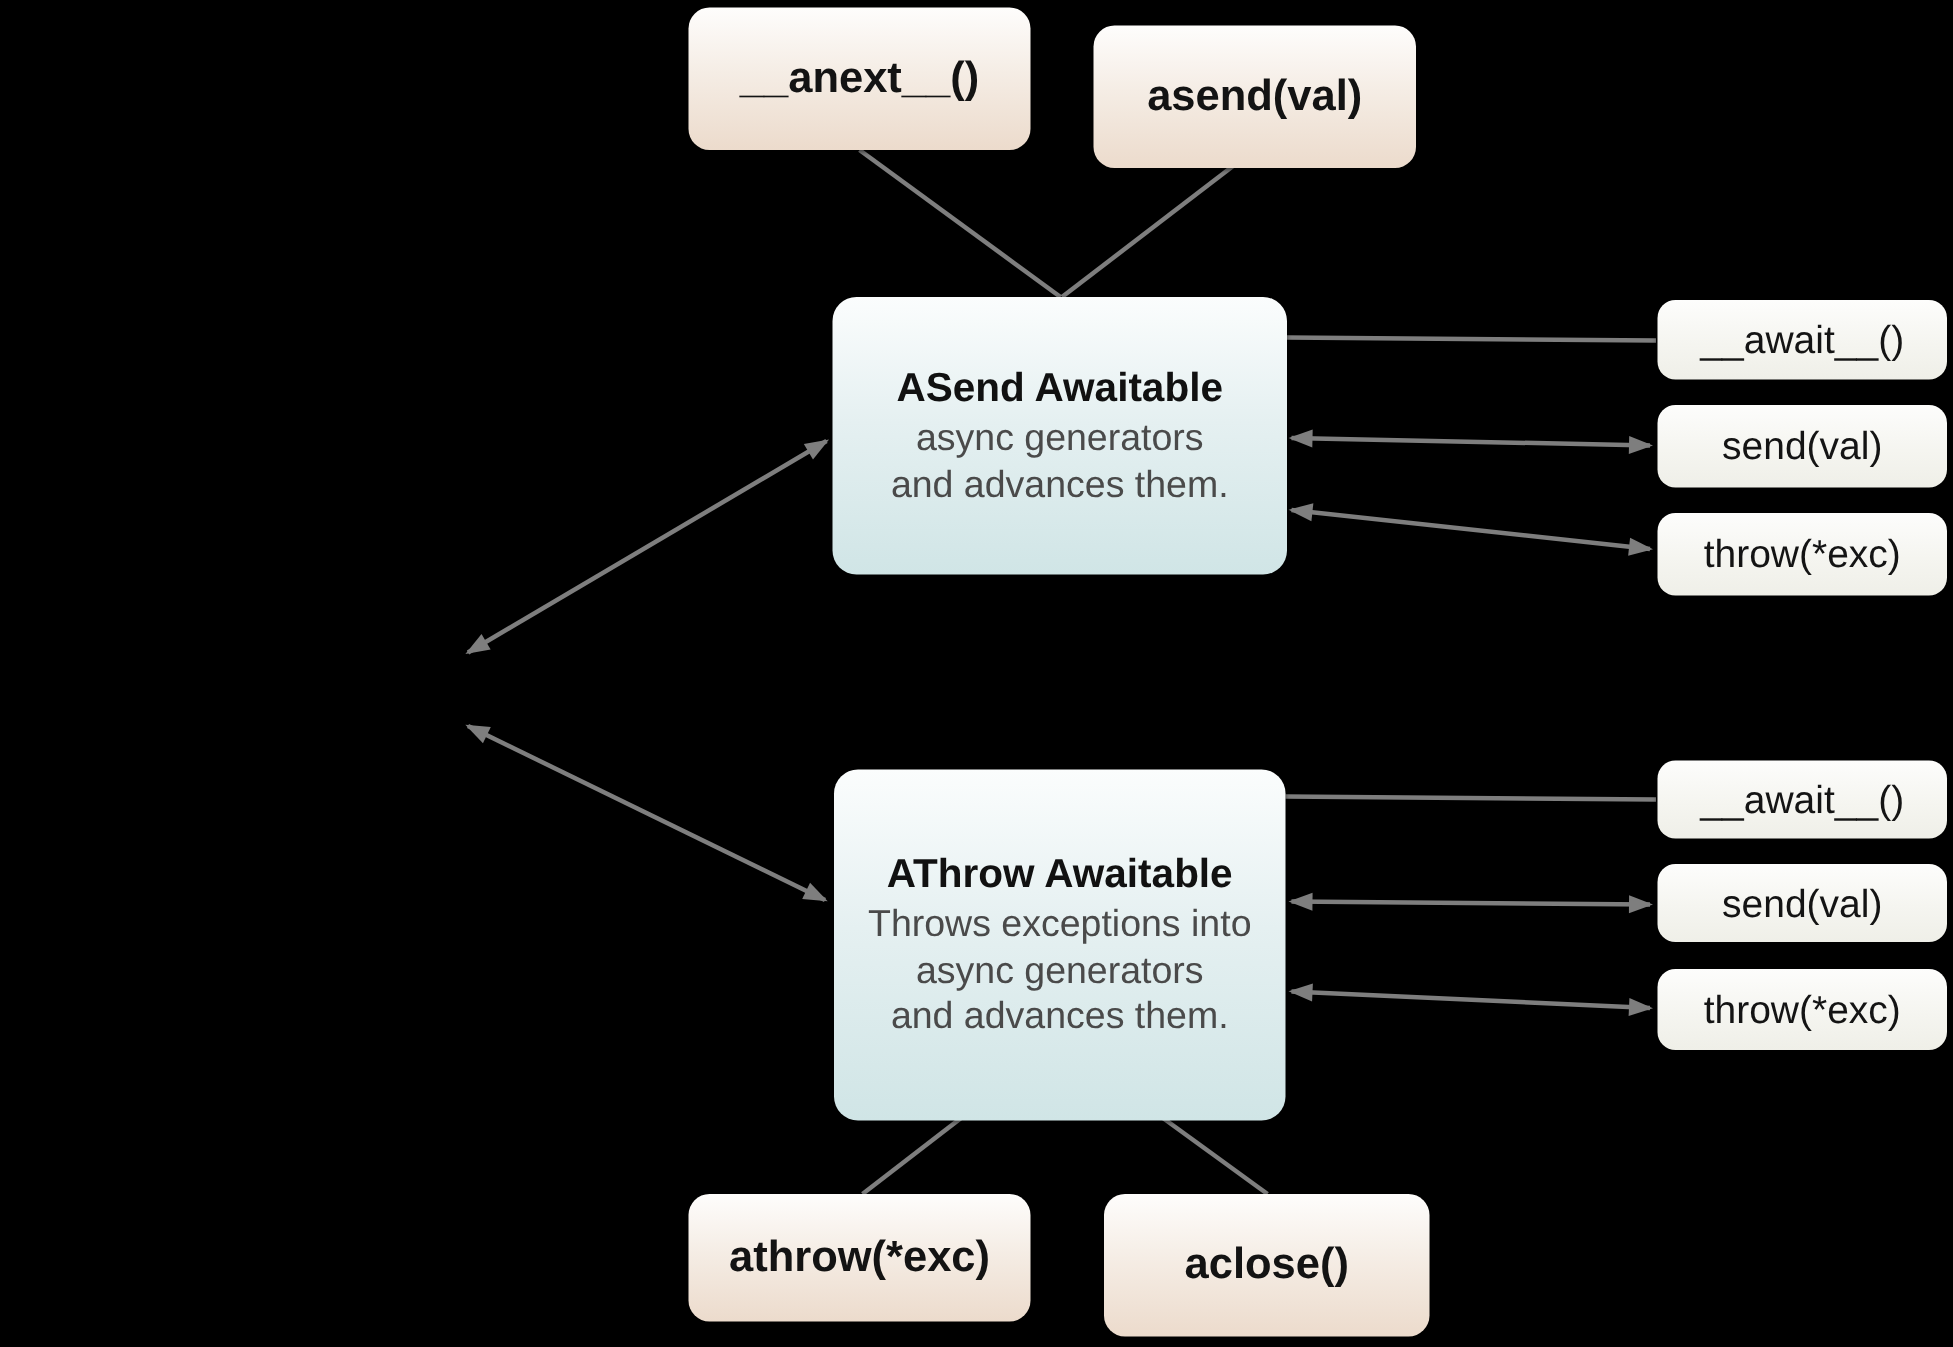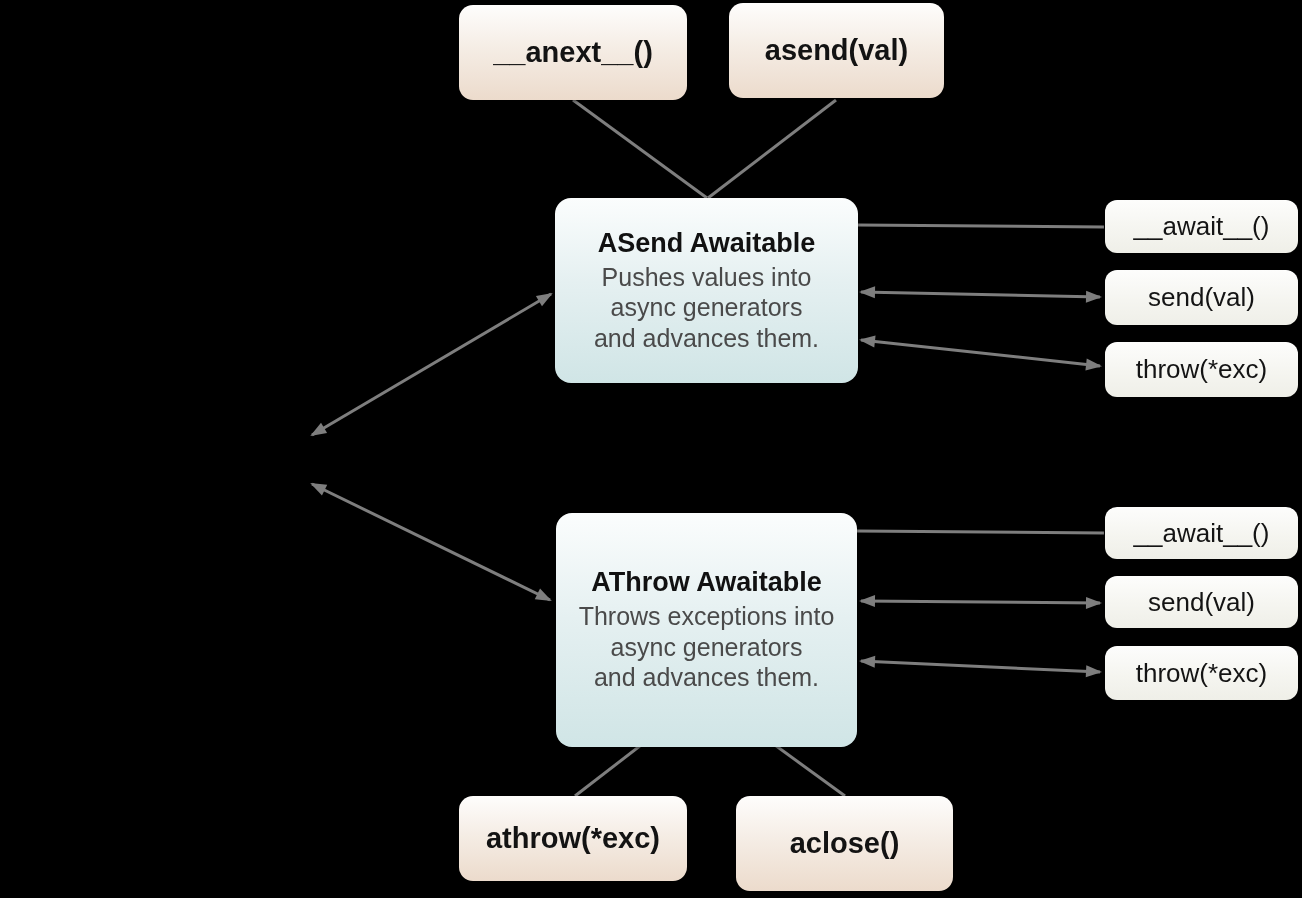--- a/index.html
+++ b/index.html
@@ -102,28 +102,27 @@
     <line class="edge" x1="861" y1="601" x2="1100" y2="603" marker-start="url(#arrow)" marker-end="url(#arrow)"></line>
     <line class="edge" x1="861" y1="661" x2="1100" y2="672" marker-start="url(#arrow)" marker-end="url(#arrow)"></line>
 
     <line class="edge" x1="706" y1="695" x2="575" y2="796"></line>
     <line class="edge" x1="706" y1="695" x2="845" y2="796"></line>
   </svg>
 
   <div class="node beige" style="left:459px; top:5px; width:228px; height:95px;">
     <span class="method-big">__anext__()</span>
   </div>
-  <div class="node beige" style="left:729px; top:3px; width:215px; height:95px;">
+  <div class="node beige" style="left:729px; top:17px; width:215px; height:95px;">
     <span class="method-big">asend(val)</span>
   </div>
 
   <div class="node blue" style="left:555px; top:198px; width:303px; height:185px;">
     <div class="node-title">ASend Awaitable</div>
     <div class="node-desc">
-      <div>Pushes values into</div>
       <div>async generators</div>
       <div>and advances them.</div>
     </div>
   </div>
 
   <div class="node plain" style="left:1105px; top:200px; width:193px; height:53px;">
     <span class="small-label">__await__()</span>
   </div>
   <div class="node plain" style="left:1105px; top:270px; width:193px; height:55px;">
     <span class="small-label">send(val)</span>

